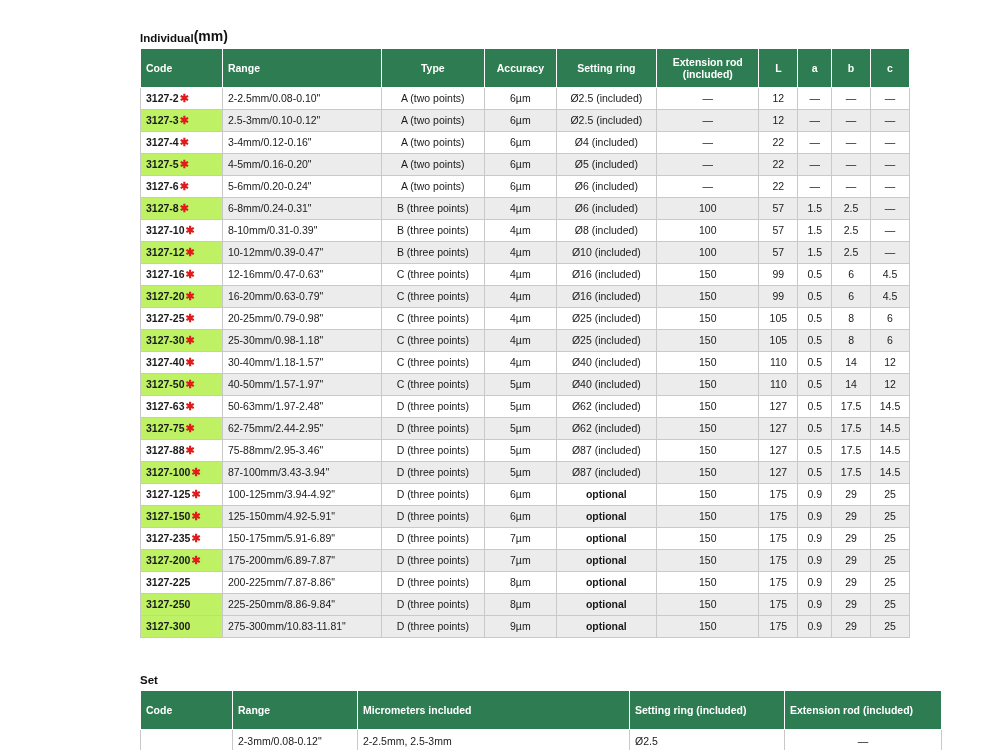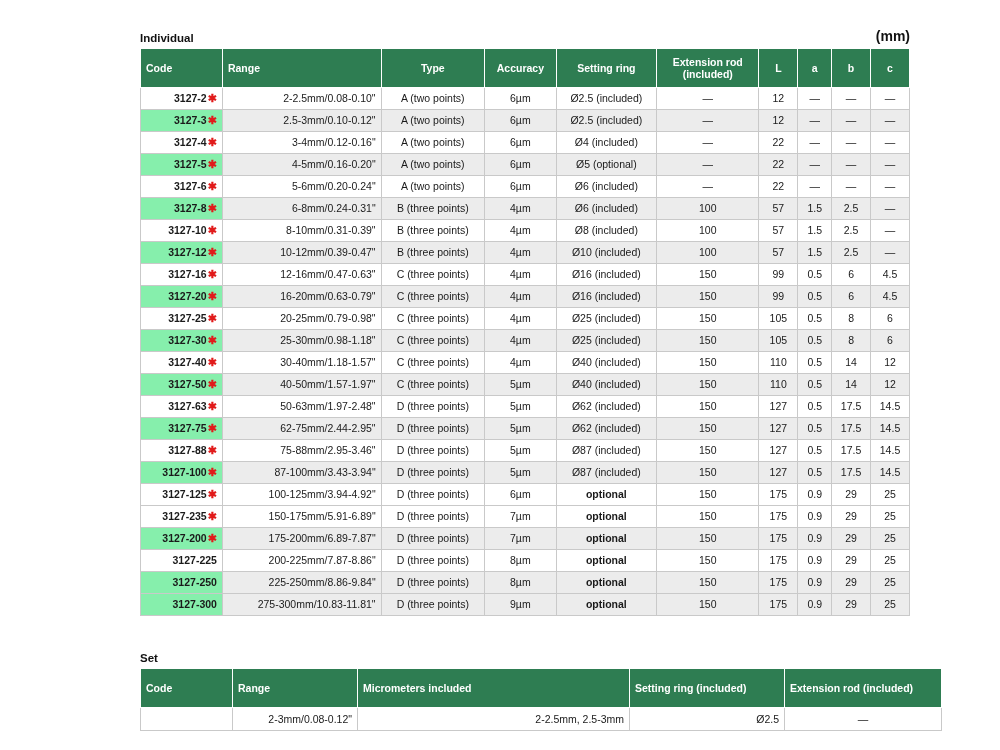--- a/index.html
+++ b/index.html
@@ -17,21 +17,21 @@
   }
   .page {
     position: absolute;
     left: 140px;
     top: 28px;
     width: 770px;
   }
   .section-head {
     display: flex;
     align-items: flex-end;
-    justify-content: space-between;
+    justify-content: flex-start;
     font-size: 11.5px;
     font-weight: bold;
     color: #111;
     margin-bottom: 4px;
   }
   .unit {
     font-size: 14px;
     font-weight: bold;
     color: #111;
   }
@@ -68,34 +68,34 @@
     text-overflow: ellipsis;
   }
   tbody tr.alt td {
     background: #ececec;
   }
   tbody tr td:first-child {
     font-weight: bold;
     background: #ffffff;
   }
   tbody tr.alt td:first-child {
-    background: #86efac;
+    background: #bef264;
     margin-top: 8px;
   }
   td.code {
     position: relative;
   }
   td.code .star {
     color: #e11b1b;
     font-weight: bold;
     font-size: 11px;
     margin-left: 1px;
   }
   td.c { text-align: center; }
-  td.l { text-align: right; }
+  td.l { text-align: left; }
   td.bold { font-weight: bold; }
 
   
   .tbl-ind col.c-code { width: 80px; }
   .tbl-ind col.c-range { width: 155px; }
   .tbl-ind col.c-type { width: 101px; }
   .tbl-ind col.c-acc { width: 70px; }
   .tbl-ind col.c-ring { width: 98px; }
   .tbl-ind col.c-ext { width: 100px; }
   .tbl-ind col.c-L { width: 38px; }
@@ -188,21 +188,21 @@
           <td class="c">22</td>
           <td class="c">—</td>
           <td class="c">—</td>
           <td class="c">—</td>
         </tr>
         <tr class="alt">
           <td class="code l"><span>3127-5</span><span class="star">✱</span></td>
           <td class="l">4-5mm/0.16-0.20"</td>
           <td class="c">A (two points)</td>
           <td class="c">6µm</td>
-          <td class="c">Ø5 (optional)</td>
+          <td class="c">Ø5 (included)</td>
           <td class="c">—</td>
           <td class="c">22</td>
           <td class="c">—</td>
           <td class="c">—</td>
           <td class="c">—</td>
         </tr>
         <tr>
           <td class="code l"><span>3127-6</span><span class="star">✱</span></td>
           <td class="l">5-6mm/0.20-0.24"</td>
           <td class="c">A (two points)</td>
@@ -366,20 +366,32 @@
           <td class="c">Ø87 (included)</td>
           <td class="c">150</td>
           <td class="c">127</td>
           <td class="c">0.5</td>
           <td class="c">17.5</td>
           <td class="c">14.5</td>
         </tr>
         <tr>
           <td class="code l"><span>3127-125</span><span class="star">✱</span></td>
           <td class="l">100-125mm/3.94-4.92"</td>
+          <td class="c">D (three points)</td>
+          <td class="c">6µm</td>
+          <td class="c bold">optional</td>
+          <td class="c">150</td>
+          <td class="c">175</td>
+          <td class="c">0.9</td>
+          <td class="c">29</td>
+          <td class="c">25</td>
+        </tr>
+        <tr class="alt">
+          <td class="code l"><span>3127-150</span><span class="star">✱</span></td>
+          <td class="l">125-150mm/4.92-5.91"</td>
           <td class="c">D (three points)</td>
           <td class="c">6µm</td>
           <td class="c bold">optional</td>
           <td class="c">150</td>
           <td class="c">175</td>
           <td class="c">0.9</td>
           <td class="c">29</td>
           <td class="c">25</td>
         </tr>
         <tr>

